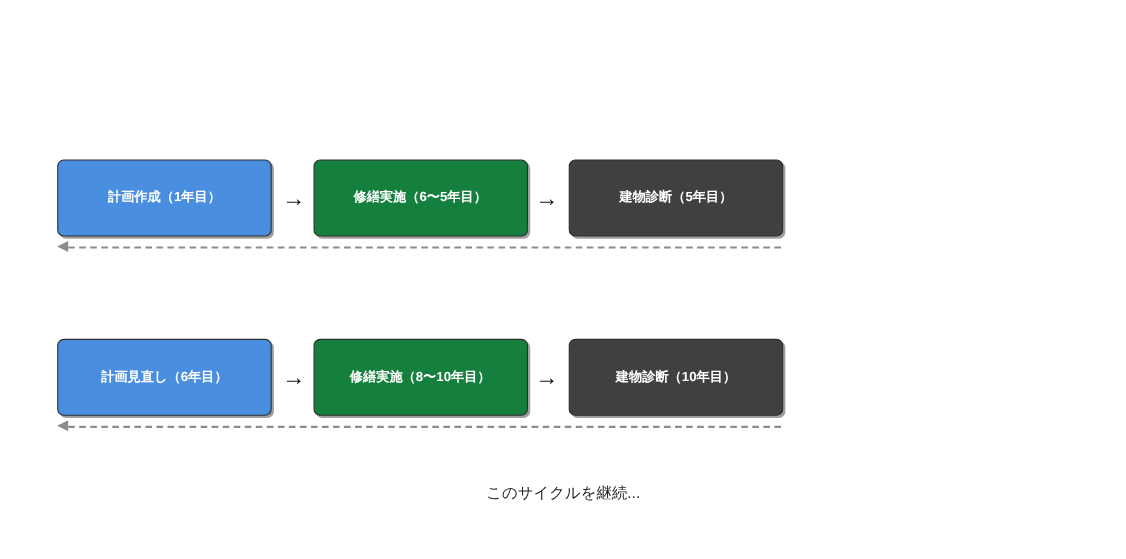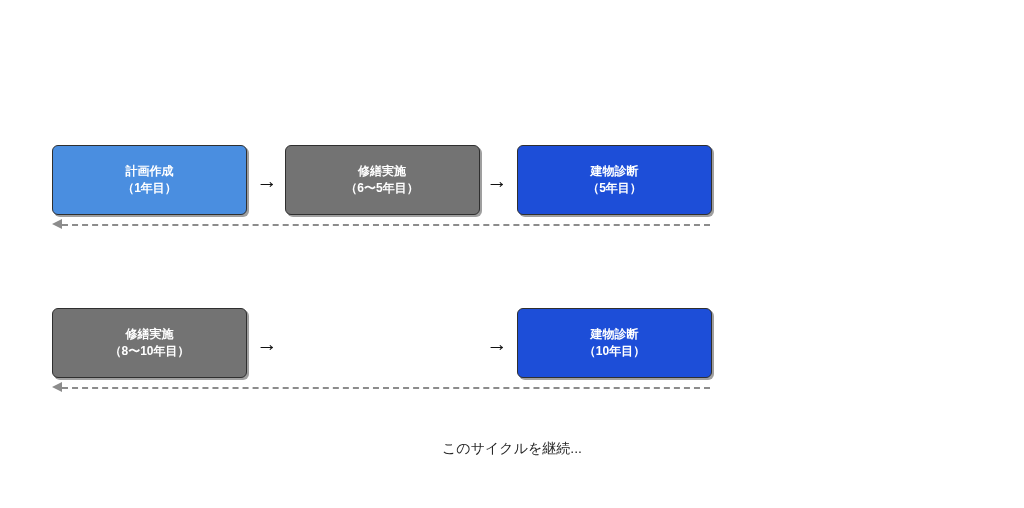--- a/index.html
+++ b/index.html
@@ -59,38 +59,38 @@
 
   .process-box {
     position: relative;
     width: 195px;
     height: 70px;
     box-sizing: border-box;
     border: 1.5px solid #2f2f2f;
     border-radius: 6px;
     box-shadow: 2px 2px 0 rgba(80,80,80,0.55);
     display: flex;
-    flex-direction: column;
+    flex-direction: row;
     align-items: center;
     justify-content: center;
     color: #ffffff;
     font-weight: bold;
     font-size: 12px;
     line-height: 1.45;
     text-align: center;
     user-select: none;
   }
   .process-box .box-line {
     display: block;
     white-space: nowrap;
   }
 
   .box-blue   { background: #4a8ee0; }
-  .box-green  { background: #737373; }
-  .box-orange { background: #1d4ed8; }
+  .box-green  { background: #15803d; }
+  .box-orange { background: #404040; }
 
   
   .step-arrow {
     position: absolute;
     top: 0;
     height: 70px;
     width: 40px;
     display: flex;
     align-items: center;
     justify-content: center;
@@ -174,20 +174,24 @@
   </div>
 
   <div class="feedback-arrow fb-1">
     <div class="feedback-head"></div>
     <div class="feedback-line"></div>
   </div>
 
   <div class="flow-row row-2">
     <div class="flow-boxes">
 
+      <div class="process-box box-blue">
+        <span class="box-line">計画見直し</span>
+        <span class="box-line">（6年目）</span>
+      </div>
 
       <div class="process-box box-green">
         <span class="box-line">修繕実施</span>
         <span class="box-line">（8〜10年目）</span>
       </div>
 
       <div class="process-box box-orange">
         <span class="box-line">建物診断</span>
         <span class="box-line">（10年目）</span>
       </div>

